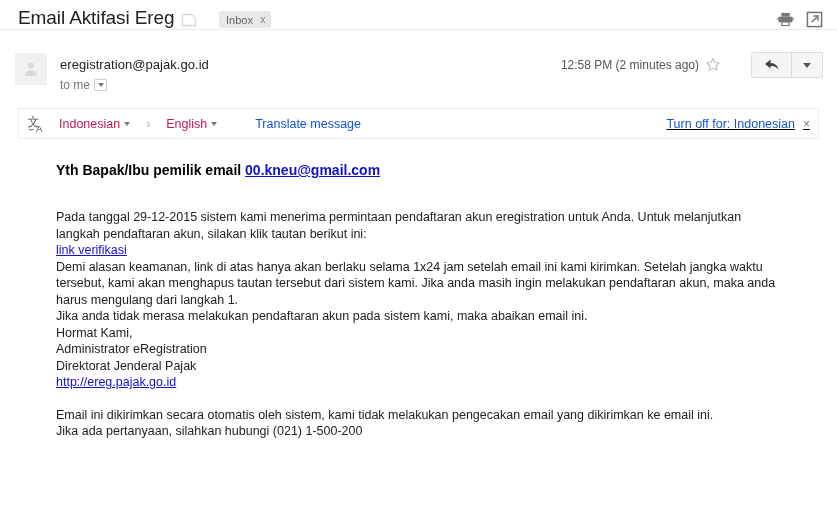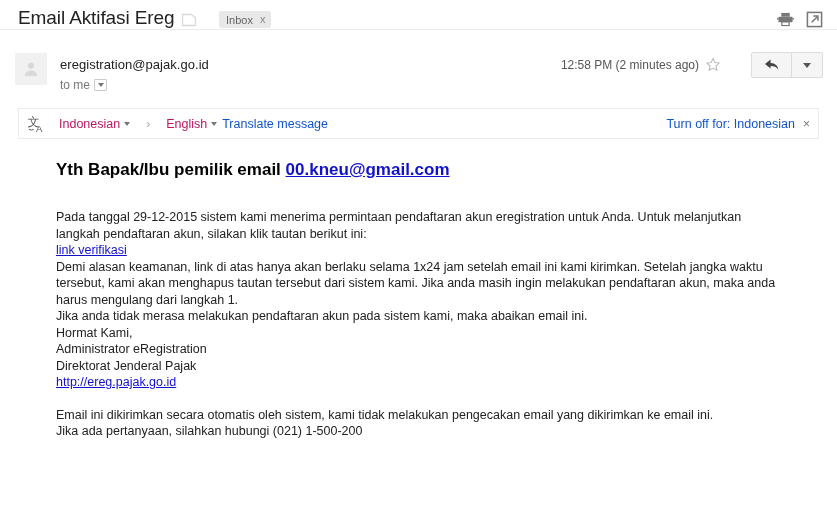--- a/index.html
+++ b/index.html
@@ -81,36 +81,36 @@
     border: 1px solid #ebebeb; background: #fff;
     display: flex; align-items: center; padding: 0 8px 0 8px;
   }
   .translate-icon { width: 20px; height: 20px; flex: 0 0 auto; margin-right: 12px; }
   .lang-select {
     font-size: 12.5px; color: #be185d; display: flex; align-items: center; gap: 4px;
     cursor: pointer; white-space: nowrap;
   }
   .lang-arrow-sep { color: #aaa; font-size: 12px; margin: 0 16px; }
   .translate-msg {
-    font-size: 12.5px; color: #15c; cursor: pointer; margin-left: 5px; white-space: nowrap;
+    font-size: 12.5px; color: #15c; cursor: pointer; margin-left: 38px; white-space: nowrap;
   }
   .turn-off {
-    margin-left: auto; display: flex; align-items: center; gap: 8px;
+    margin-left: auto; display: flex; align-items: center; gap: 8px; text-decoration: underline;
   }
   .turn-off-link { font-size: 12.5px; color: #15c; cursor: pointer; white-space: nowrap; }
   .turn-off-x { font-size: 12px; color: #777; cursor: pointer; line-height:1; }
 
   
   .body-wrap {
     position: absolute; left: 0; top: 150px; width: 837px;
     font-size: 12.5px; color: #222; line-height: 16px;
   }
   .greeting {
     margin: 12px 0 0 56px;
-    font-size: 17px; font-weight: bold; color: #000;
+    font-size: 14px; font-weight: bold; color: #000;
   }
   .greeting a { color: #1111cc; text-decoration: underline; }
   .para {
     margin: 0 0 0 56px; width: 722px;
     font-size: 12.5px; color: #222; line-height: 16.5px;
   }
   .p-gap-lg { margin-top: 31px; }
   .p-gap-md { margin-top: 16px; }
   .p-gap-sm { margin-top: 0px; }
   .para a { color: #1111cc; text-decoration: underline; }

